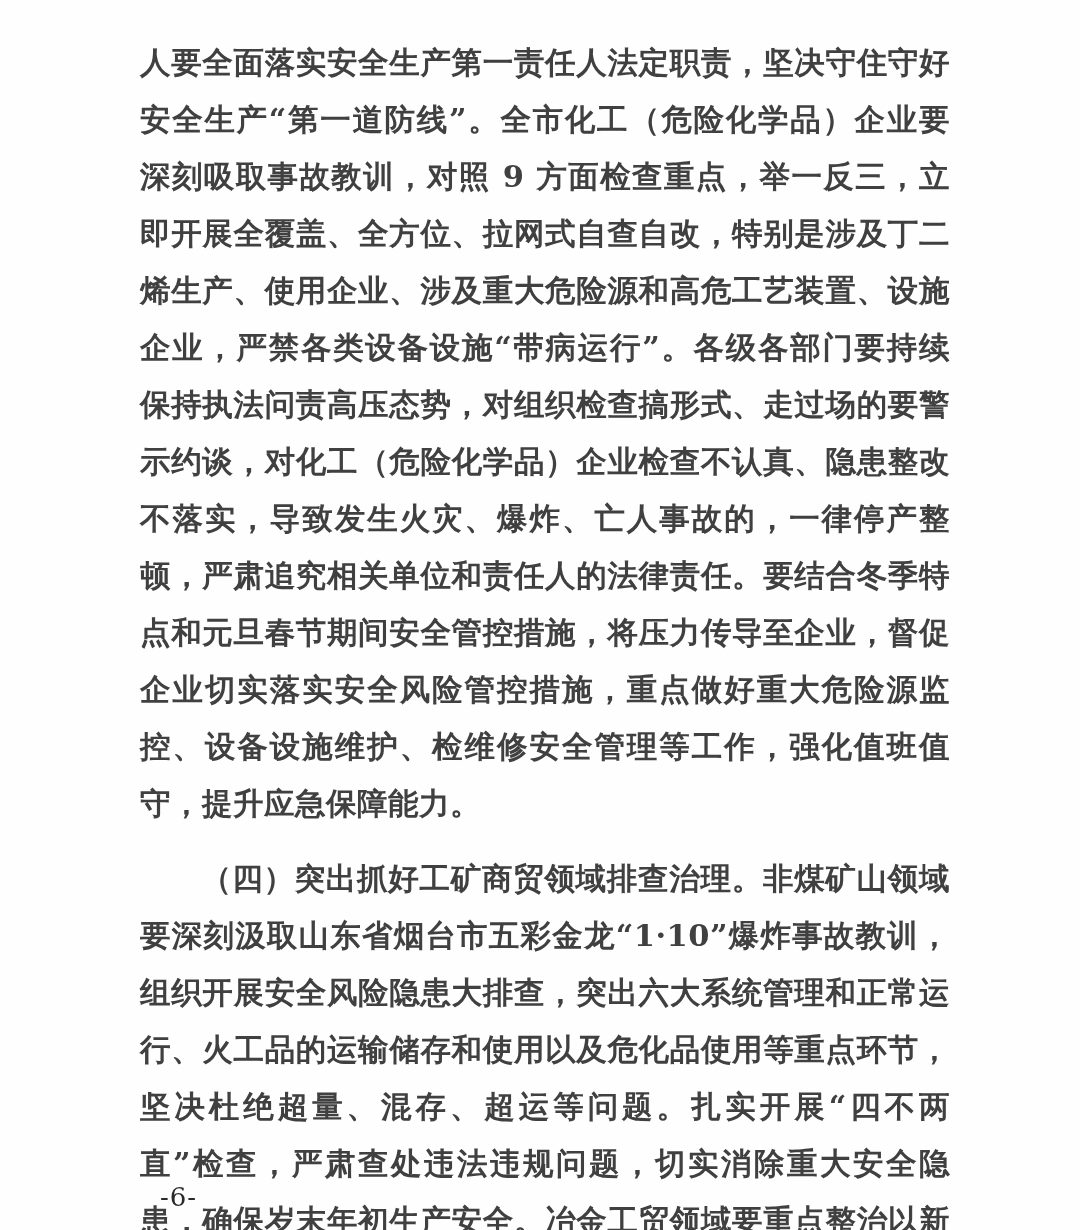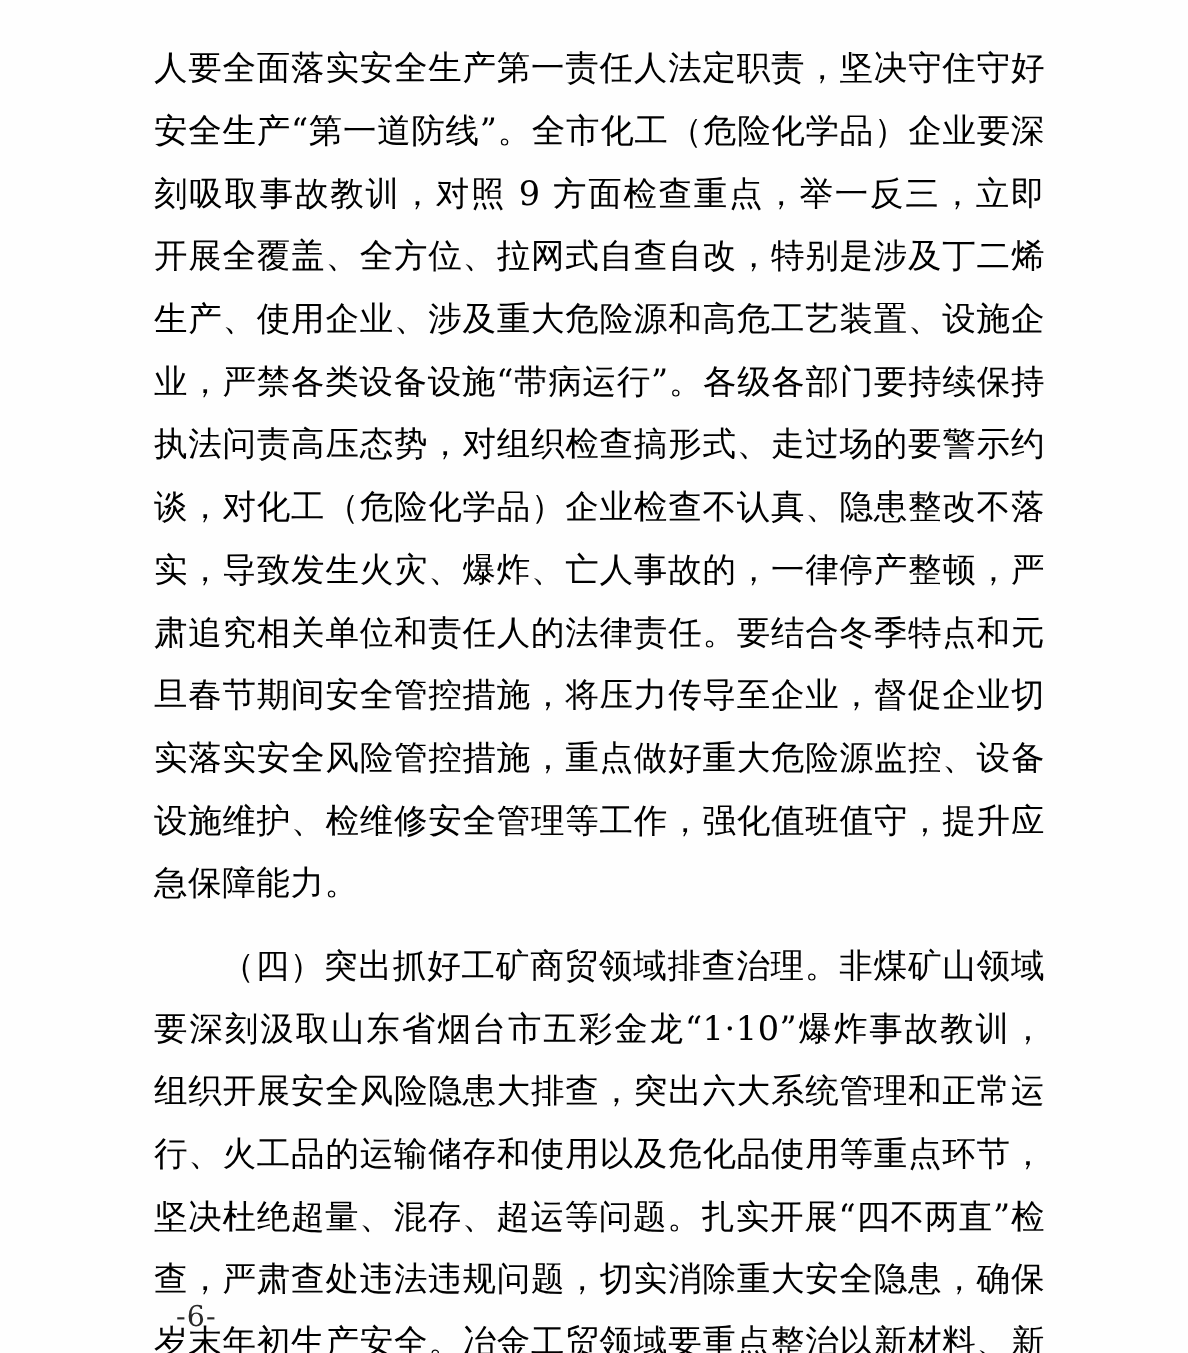--- a/index.html
+++ b/index.html
@@ -29,22 +29,22 @@
     top: 34px;
     width: 810px;
   }
   .para {
     margin: 0 0 0 0;
     font-size: 30.5px;
     line-height: 57px;
     letter-spacing: 0.5px;
     text-align: justify;
     text-justify: inter-ideograph;
-    color: #000000;
-    font-weight: 400;
+    color: #404040;
+    font-weight: 700;
   }
   .para + .para {
     margin-top: 18px;
   }
   .indent {
     text-indent: 61px;
   }
   .page-number {
     position: absolute;
     left: 0;

